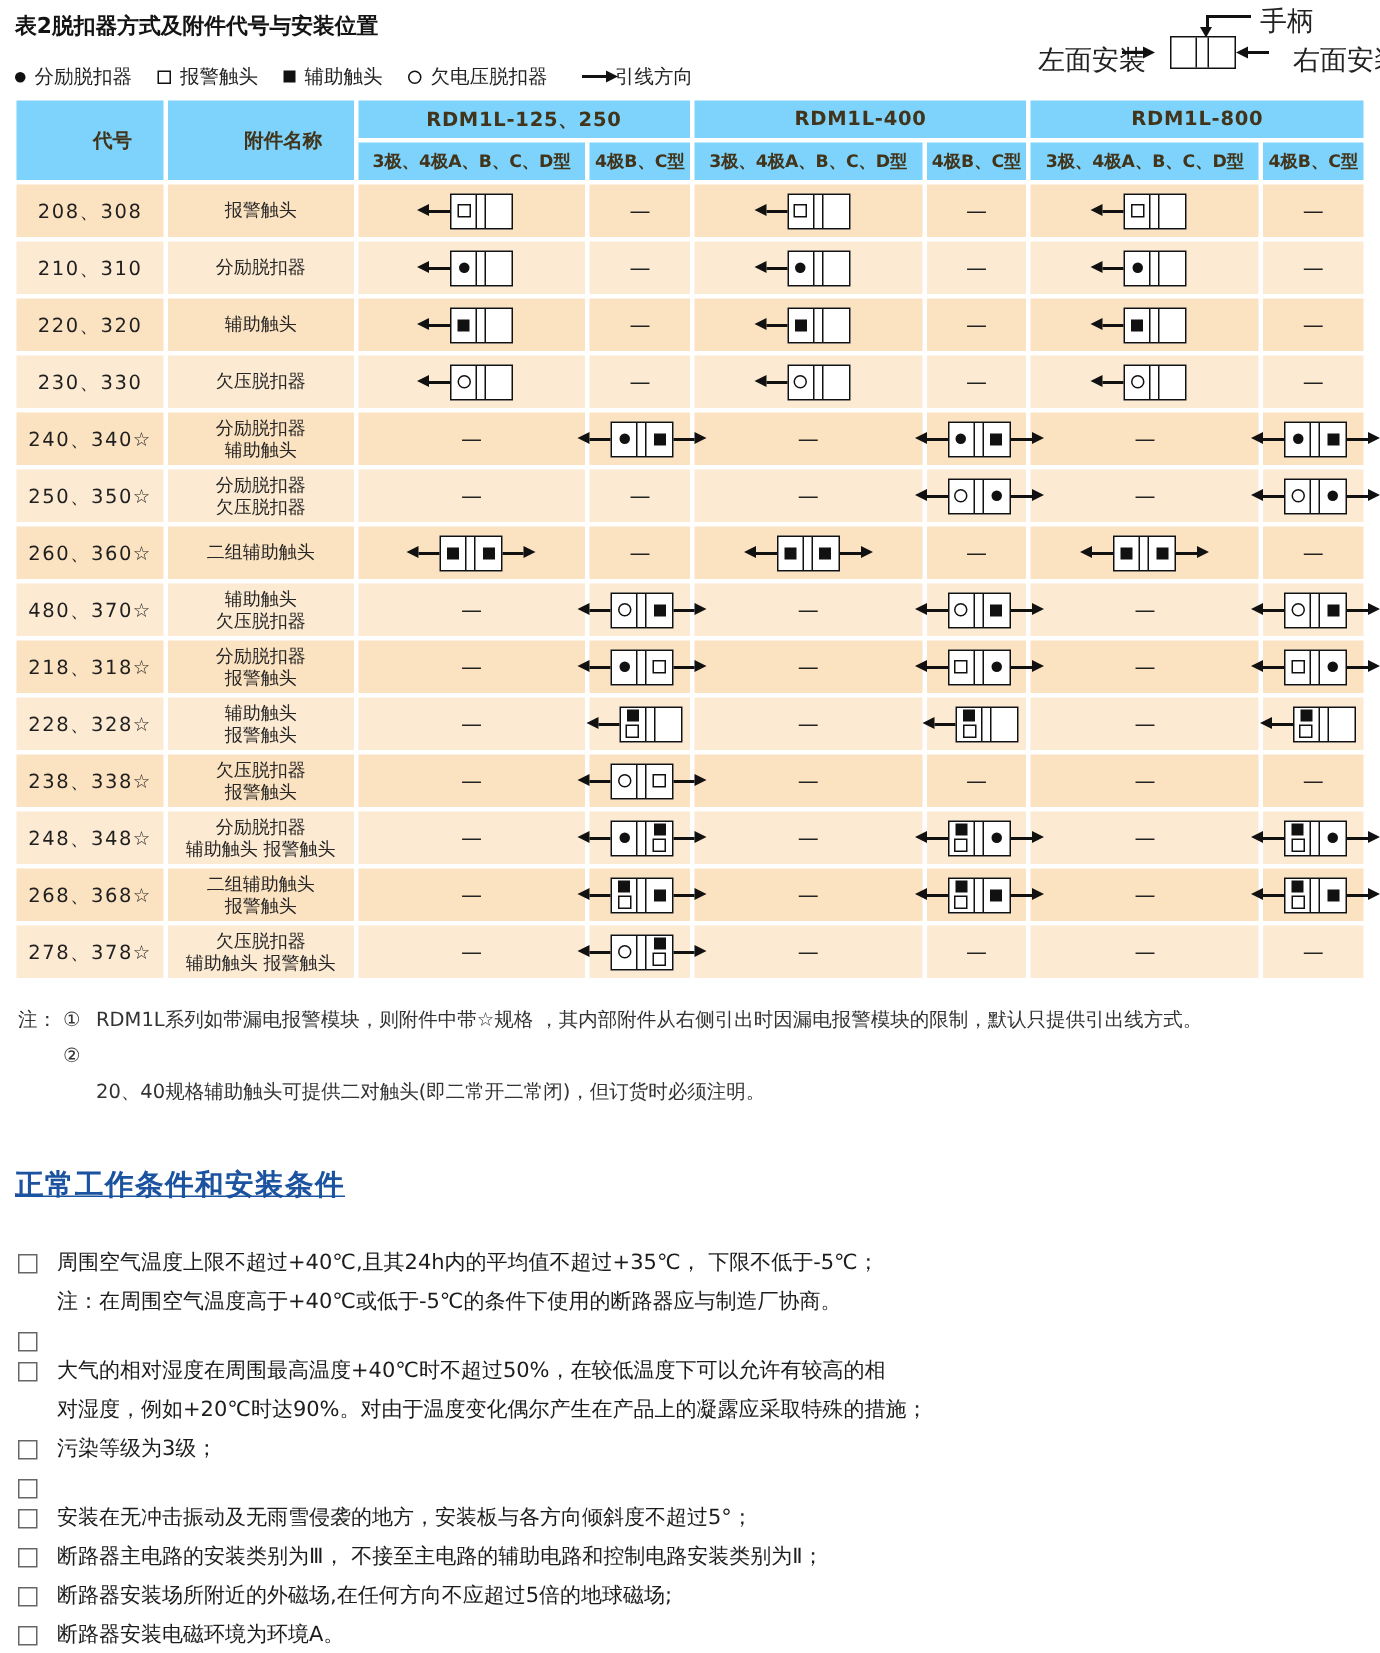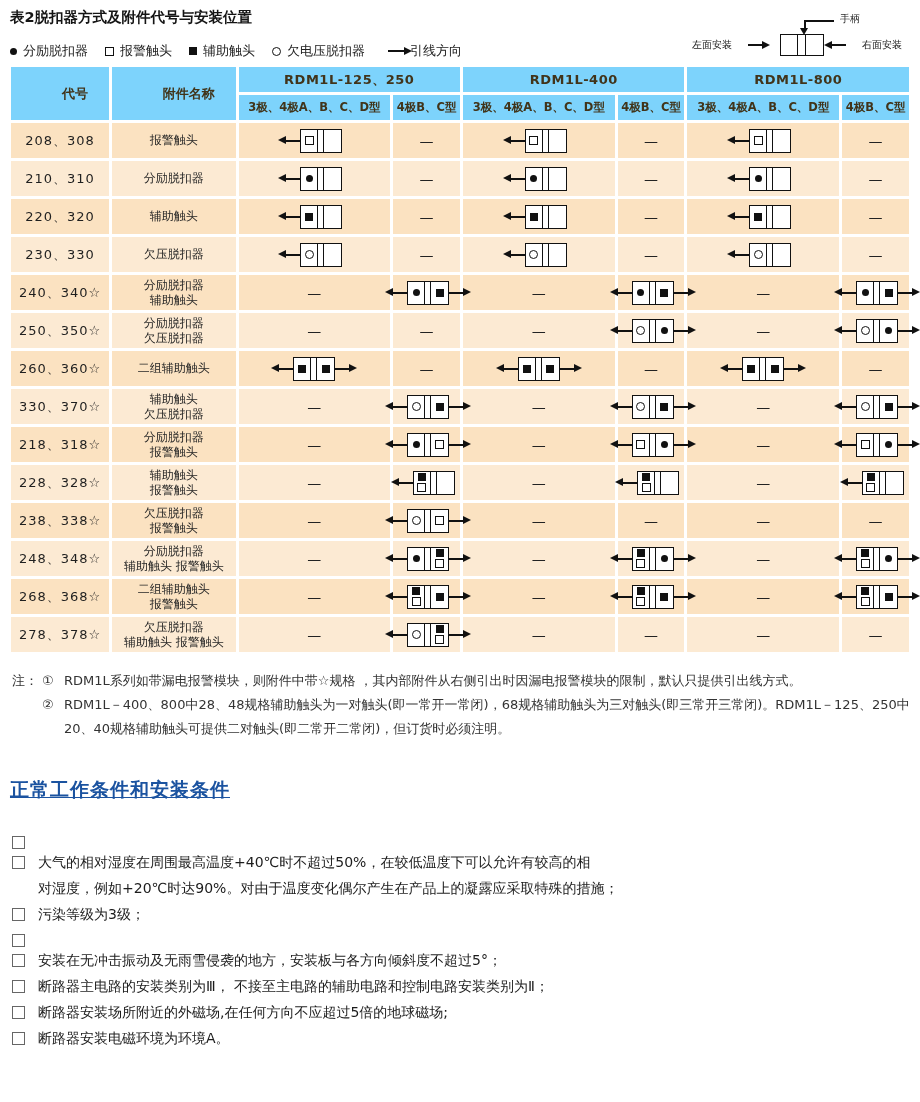--- a/index.html
+++ b/index.html
@@ -21,21 +21,21 @@
 
   
   .arr { position:relative; display:inline-block; width:14px; height:2px; background:#111; flex:none; }
   .arr.l::before { content:""; position:absolute; left:-8px; top:-3.5px;
     border-top:4.5px solid transparent; border-bottom:4.5px solid transparent; border-right:8px solid #111; }
   .arr.r::after { content:""; position:absolute; right:-8px; top:-3.5px;
     border-top:4.5px solid transparent; border-bottom:4.5px solid transparent; border-left:8px solid #111; }
   .legend .arr { width:16px; margin-left:6px; }
 
   
-  .mount { position:absolute; right:4px; top:12px; width:224px; height:56px; font-size:10px; color:#222; }
+  .mount { position:absolute; right:4px; top:2px; width:224px; height:56px; font-size:18px; color:#222; }
   .mount .lbl { position:absolute; white-space:nowrap; }
   .m-handle { left:148px; top:0; }
   .m-left   { left:0; top:26px; }
   .m-right  { left:170px; top:26px; }
   .m-box { position:absolute; left:88px; top:22px; display:flex; border:1.6px solid #111; background:#fff; height:22px; }
   .m-box .mc  { width:17px; border-right:1.6px solid #111; }
   .m-box .mcm { width:8px;  border-right:1.6px solid #111; }
   .m-box .mc:last-child { border-right:none; }
   .m-eh { position:absolute; left:112px; top:8px;  width:30px; height:2px; background:#111; }
   .m-ev { position:absolute; left:112px; top:8px;  width:2px;  height:9px; background:#111; }
@@ -423,21 +423,21 @@
                 <span class="dm"></span>
                 <span class="dc last">
                   <span class="sym fsq"></span>
                 </span>
               </span>
               <span class="arr r"></span>
             </span></td>
           <td class="dash">—</td>
         </tr>
         <tr>
-          <td class="code">330、370☆</td>
+          <td class="code">480、370☆</td>
           <td class="name">辅助触头<br>欠压脱扣器</td>
           <td class="dash">—</td>
           <td><span class="diag">
               <span class="arr l"></span>
               <span class="dbox">
                 <span class="dc">
                   <span class="sym circ"></span>
                 </span>
                 <span class="dm"></span>
                 <span class="dc last">
@@ -710,31 +710,38 @@
   <div class="notes">
     <div class="note-line">
       <span class="n-pre">注：</span>
       <span class="n-num">①</span>
       <span class="n-text">RDM1L系列如带漏电报警模块，则附件中带☆规格 ，其内部附件从右侧引出时因漏电报警模块的限制，默认只提供引出线方式。</span>
     </div>
     <div class="note-line">
       <span class="n-pre"></span>
       <span class="n-num">②</span>
       <span class="n-text">
-        <span>RDM1L－400、800中28、48规格辅助触头为一对触头(即一常开一常闭)，68规格辅助触头为三对触头(即三常开三常闭)。RDM1L－125、250中</span><br>
+        <br>
         <span>20、40规格辅助触头可提供二对触头(即二常开二常闭)，但订货时必须注明。</span>
       </span>
     </div>
   </div>
 
   <div class="sec-title">正常工作条件和安装条件</div>
 
   <div class="conds">
       <div class="cond">
         <span class="checkbox"></span>
+        <div class="cond-text">
+          <div>周围空气温度上限不超过+40℃,且其24h内的平均值不超过+35℃， 下限不低于-5℃；</div>
+          <div>注：在周围空气温度高于+40℃或低于-5℃的条件下使用的断路器应与制造厂协商。</div>
+        </div>
+      </div>
+      <div class="cond">
+        <span class="checkbox"></span>
       </div>
       <div class="cond">
         <span class="checkbox"></span>
         <div class="cond-text">
           <div>大气的相对湿度在周围最高温度+40℃时不超过50%，在较低温度下可以允许有较高的相</div>
           <div>对湿度，例如+20℃时达90%。对由于温度变化偶尔产生在产品上的凝露应采取特殊的措施；</div>
         </div>
       </div>
       <div class="cond">
         <span class="checkbox"></span>

